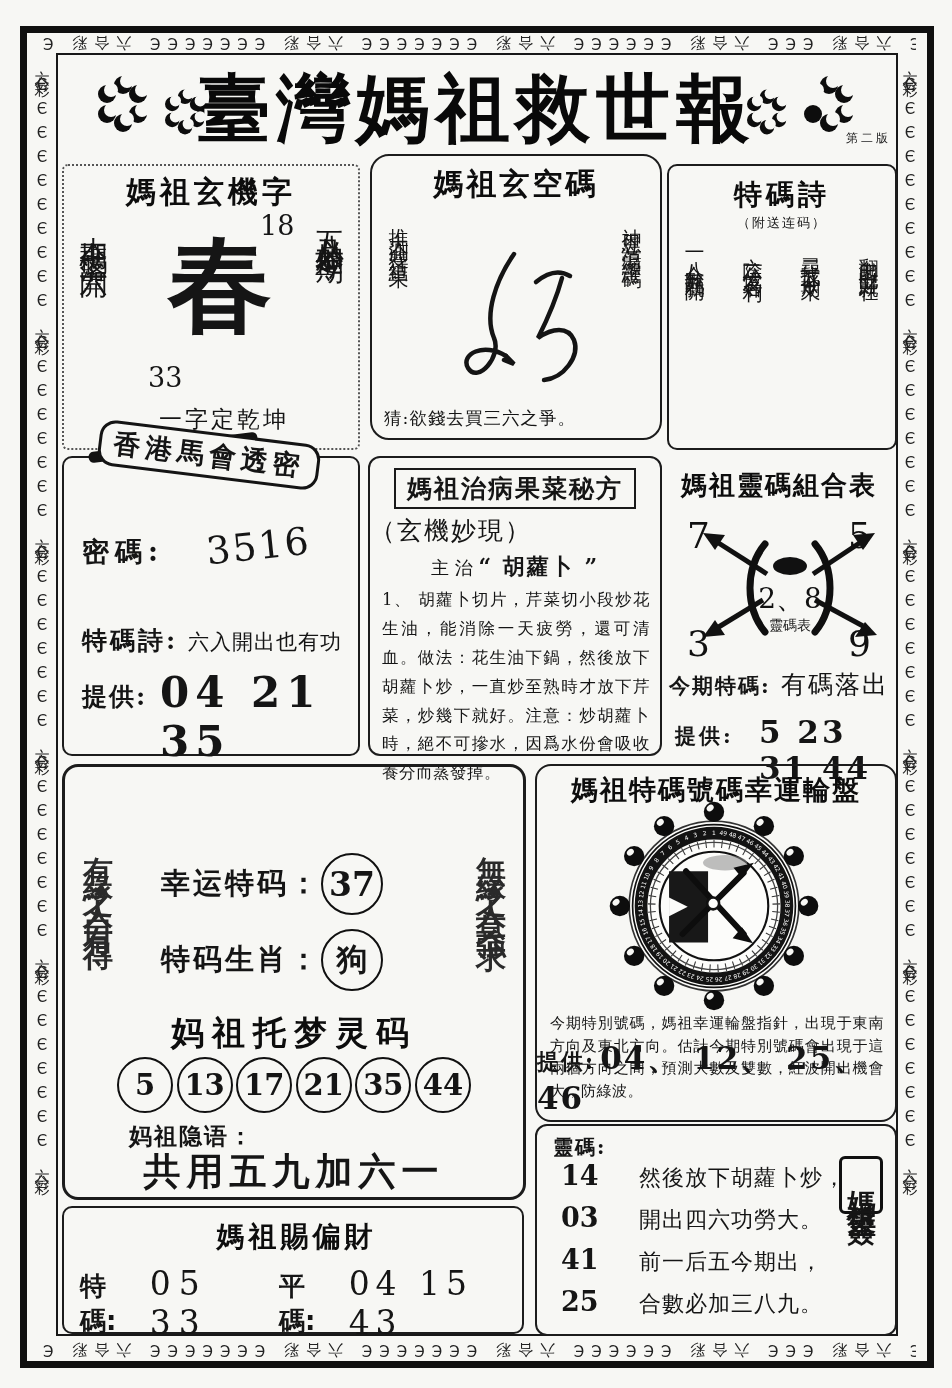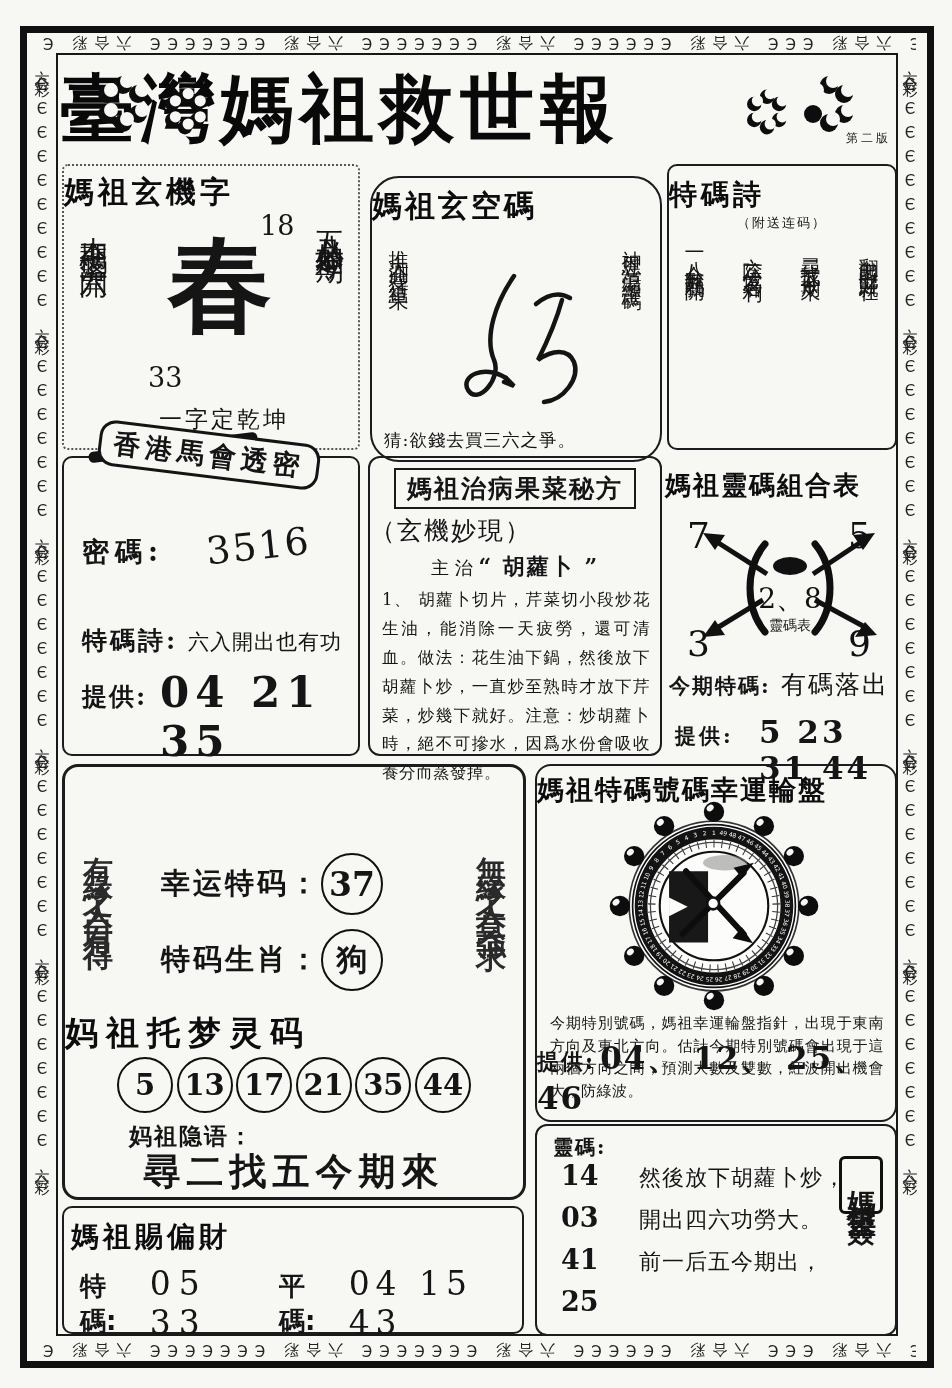--- a/index.html
+++ b/index.html
@@ -16,39 +16,39 @@
     font-family:"DejaVu Sans","Liberation Sans",sans-serif;font-size:15px;}
   .strip-h{left:36px;right:36px;height:20px;line-height:20px;letter-spacing:7px;text-align:center;}
   .strip-h .flip{display:inline-block;transform:rotate(180deg);}
   .strip-top{top:33px;}
   .strip-bottom{bottom:28px;}
   .strip-v{top:58px;bottom:58px;width:20px;writing-mode:vertical-rl;text-orientation:upright;
     letter-spacing:6px;line-height:20px;}
   .strip-left{left:32px;}
   .strip-right{right:32px;}
   
-  .masthead{left:60px;top:60px;width:832px;height:96px;}
+  .masthead{left:60px;top:60px;width:832px;height:96px;text-align:center;}
   .masthead-title{
     font-family:"DejaVu Sans","Liberation Sans",sans-serif;
     font-weight:900;font-size:74px;line-height:96px;letter-spacing:6px;color:#090909;
   }
   .cluster{width:58px;height:64px;}
   .edition{left:846px;top:130px;font-size:12px;letter-spacing:3px;color:#222;}
   
   .box{border:2px solid #1c1c1c;border-radius:12px;background:transparent;}
-  .box-title{font-weight:700;color:#0d0d0d;}
+  .box-title{text-align:center;font-weight:700;color:#0d0d0d;}
   .vtext{writing-mode:vertical-rl;text-orientation:upright;}
   .heavy{font-family:"DejaVu Sans","Liberation Sans",sans-serif;font-weight:900;}
   .circle-num{display:inline-flex;align-items:center;justify-content:center;
     border:2.5px solid #101010;border-radius:50%;background:#fff0;font-weight:700;}
   .label-b{font-weight:700;}
   
   .boxA{left:62px;top:164px;width:294px;height:282px;border:2px dotted #555;border-radius:6px;}
   
-  .boxB{left:370px;top:176px;width:288px;height:282px;border-radius:29px;}
+  .boxB{left:370px;top:154px;width:288px;height:282px;border-radius:19px;}
   
   .boxC{left:667px;top:164px;width:226px;height:282px;border-radius:10px;}
   .poem-lines{position:absolute;left:16px;right:16px;top:76px;bottom:16px;
     display:flex;flex-direction:row-reverse;justify-content:space-between;}
   .poem-lines .vtext{font-size:20px;letter-spacing:4px;line-height:1;}
   
   .boxD{left:62px;top:456px;width:294px;height:296px;border-radius:10px;}
   .stamp{position:absolute;left:34px;top:-26px;transform:rotate(7deg);
     border:3px solid #141414;border-radius:16px;padding:2px 12px;
     font-size:27px;font-weight:700;letter-spacing:5px;background:#f7f7f4;}
@@ -266,21 +266,21 @@
   <div class="abs box-title" style="left:0;right:0;top:244px;font-size:33px;font-weight:900;letter-spacing:8px;">妈祖托梦灵码</div>
   <div class="abs" style="left:52px;right:52px;top:290px;display:flex;justify-content:space-between;">
     <span class="circle-num" style="width:52px;height:52px;font-size:29px;">5</span>
     <span class="circle-num" style="width:52px;height:52px;font-size:29px;">13</span>
     <span class="circle-num" style="width:52px;height:52px;font-size:29px;">17</span>
     <span class="circle-num" style="width:52px;height:52px;font-size:29px;">21</span>
     <span class="circle-num" style="width:52px;height:52px;font-size:29px;">35</span>
     <span class="circle-num" style="width:52px;height:52px;font-size:29px;">44</span>
   </div>
   <div class="abs label-b" style="left:64px;top:354px;font-size:23px;letter-spacing:2px;">妈祖隐语：</div>
-  <div class="abs" style="left:0;right:0;top:380px;text-align:center;font-size:37px;font-weight:600;letter-spacing:6px;">尋二找五今期來</div>
+  <div class="abs" style="left:0;right:0;top:380px;text-align:center;font-size:37px;font-weight:600;letter-spacing:6px;">共用五九加六一</div>
 </div>
 
 <div class="abs box boxH">
   <div class="abs box-title" style="left:0;right:0;top:6px;font-size:27px;letter-spacing:2px;">媽祖特碼號碼幸運輪盤</div>
   <svg class="abs" style="left:57px;top:34px;" width="240" height="212" viewBox="0 0 250 250">
     <circle cx="125" cy="125" r="100" fill="#fdfdfb" stroke="#333" stroke-width="2"></circle>
     <circle cx="125" cy="125" r="96" fill="none" stroke="#111" stroke-width="2"></circle>
     <circle cx="125" cy="125" r="86" fill="none" stroke="#131313" stroke-width="15"></circle>
     <g id="wheel-rim">
         <text x="125" y="39" transform="rotate(0 125 39)" class="rim-num">1</text>
@@ -443,20 +443,21 @@
   <div class="lingma-row" style="top:76px;">
     <span class="num">03</span>
     <span class="txt">開出四六功勞大。</span>
   </div>
   <div class="lingma-row" style="top:118px;">
     <span class="num">41</span>
     <span class="txt">前一后五今期出，</span>
   </div>
   <div class="lingma-row" style="top:160px;">
     <span class="num">25</span>
+    <span class="txt">合數必加三八九。</span>
   </div>
   <div class="seal">媽祖靈簽</div>
 </div>
 
 <div class="abs box boxJ">
   <div class="abs box-title heavy" style="left:0;right:0;top:10px;font-size:28px;letter-spacing:4px;padding-left:7px;">媽祖賜偏財</div>
   <div class="abs" style="left:16px;right:12px;top:56px;display:flex;align-items:baseline;gap:18px;">
     <span class="label-b heavy" style="font-size:26px;">特碼:</span>
     <span style="font-size:33px;letter-spacing:8px;">05   33</span>
     <span class="label-b heavy" style="font-size:26px;">平碼:</span>

